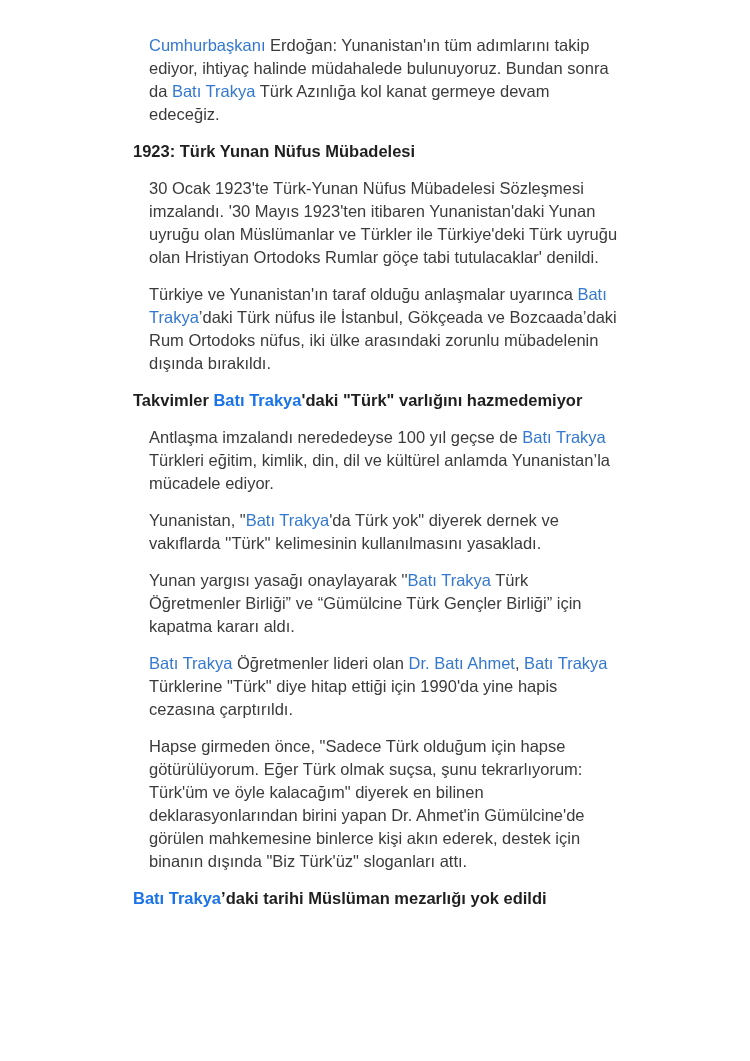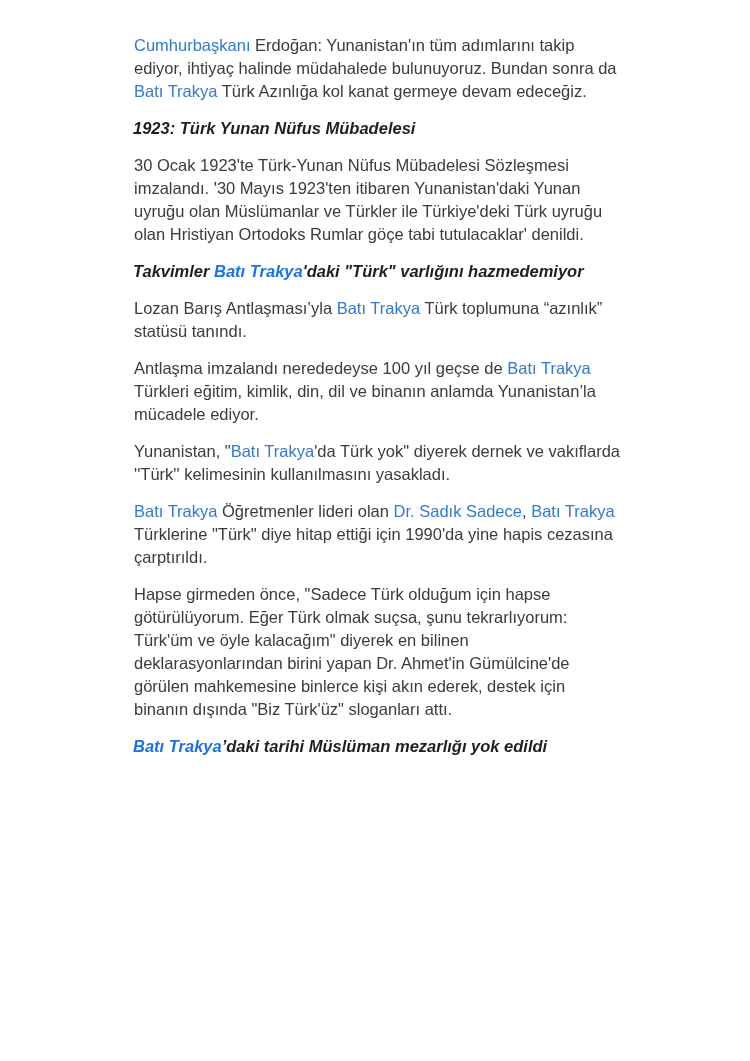--- a/index.html
+++ b/index.html
@@ -17,52 +17,52 @@
   .article-body {
     position: absolute;
     left: 133px;
     top: 34px;
     width: 487px;
   }
   .para {
     font-size: 16.5px;
     line-height: 23px;
     color: #3b3b3b;
-    margin: 0 0 14px 1px;
+    margin: 0 0 14px 16px;
     font-weight: 400;
     text-align: left;
   }
   .heading {
     font-size: 16.5px;
     line-height: 23px;
     color: #1f1f1f;
     margin: 2px 0 14px 0;
     font-weight: 700;
     text-align: left;
-    font-style: italic;
   }
   .inline-link {
     color: #3478d1;
     text-decoration: none;
     cursor: pointer;
   }
   .heading .inline-link {
     color: #1a73e8;
     font-weight: 700;
   }
 </style>
 </head>
 <body>
 
 <div class="page">
   <article class="article-body" id="article">
       <p class="para"><a class="inline-link" href="#">Cumhurbaşkanı</a><span> Erdoğan: Yunanistan'ın tüm adımlarını takip ediyor, ihtiyaç halinde müdahalede bulunuyoruz. Bundan sonra da </span><a class="inline-link" href="#">Batı Trakya</a><span> Türk Azınlığa kol kanat germeye devam edeceğiz.</span></p>
       <h2 class="heading"><span>1923: Türk Yunan Nüfus Mübadelesi</span></h2>
       <p class="para"><span>30 Ocak 1923'te Türk-Yunan Nüfus Mübadelesi Sözleşmesi imzalandı. '30 Mayıs 1923'ten itibaren Yunanistan'daki Yunan uyruğu olan Müslümanlar ve Türkler ile Türkiye'deki Türk uyruğu olan Hristiyan Ortodoks Rumlar göçe tabi tutulacaklar' denildi.</span></p>
+      <p class="para"><span>Türkiye ve Yunanistan'ın taraf olduğu anlaşmalar uyarınca </span><a class="inline-link" href="#">Batı Trakya</a><span>’daki Türk nüfus ile İstanbul, Gökçeada ve Bozcaada’daki Rum Ortodoks nüfus, iki ülke arasındaki zorunlu mübadelenin dışında bırakıldı.</span></p>
       <h2 class="heading"><span>Takvimler </span><a class="inline-link" href="#">Batı Trakya</a><span>'daki "Türk" varlığını hazmedemiyor</span></h2>
-      <p class="para"><span>Lozan Barış Antlaşması’yla </span><a class="inline-link" href="#">Batı Trakya</a><span> Türk toplumuna “azınlık” statüsü tanındı.</span></p>
-      <p class="para"><span>Antlaşma imzalandı nerededeyse 100 yıl geçse de </span><a class="inline-link" href="#">Batı Trakya</a><span> Türkleri eğitim, kimlik, din, dil ve binanın anlamda Yunanistan’la mücadele ediyor.</span></p>
+      <p class="para"><span>Antlaşma imzalandı nerededeyse 100 yıl geçse de </span><a class="inline-link" href="#">Batı Trakya</a><span> Türkleri eğitim, kimlik, din, dil ve kültürel anlamda Yunanistan’la mücadele ediyor.</span></p>
       <p class="para"><span>Yunanistan, "</span><a class="inline-link" href="#">Batı Trakya</a><span>'da Türk yok" diyerek dernek ve vakıflarda ''Türk'' kelimesinin kullanılmasını yasakladı.</span></p>
-      <p class="para"><a class="inline-link" href="#">Batı Trakya</a><span> Öğretmenler lideri olan </span><a class="inline-link" href="#">Dr. Sadık Sadece</a><span>, </span><a class="inline-link" href="#">Batı Trakya</a><span> Türklerine "Türk" diye hitap ettiği için 1990'da yine hapis cezasına çarptırıldı.</span></p>
+      <p class="para"><span>Yunan yargısı yasağı onaylayarak ''</span><a class="inline-link" href="#">Batı Trakya</a><span> Türk Öğretmenler Birliği” ve “Gümülcine Türk Gençler Birliği” için kapatma kararı aldı.</span></p>
+      <p class="para"><a class="inline-link" href="#">Batı Trakya</a><span> Öğretmenler lideri olan </span><a class="inline-link" href="#">Dr. Batı Ahmet</a><span>, </span><a class="inline-link" href="#">Batı Trakya</a><span> Türklerine "Türk" diye hitap ettiği için 1990'da yine hapis cezasına çarptırıldı.</span></p>
       <p class="para"><span>Hapse girmeden önce, "Sadece Türk olduğum için hapse götürülüyorum. Eğer Türk olmak suçsa, şunu tekrarlıyorum: Türk'üm ve öyle kalacağım" diyerek en bilinen deklarasyonlarından birini yapan Dr. Ahmet'in Gümülcine'de görülen mahkemesine binlerce kişi akın ederek, destek için binanın dışında "Biz Türk'üz" sloganları attı.</span></p>
       <h2 class="heading"><a class="inline-link" href="#">Batı Trakya</a><span>’daki tarihi Müslüman mezarlığı yok edildi</span></h2>
     </article>
 </div>
 
 </body></html>

